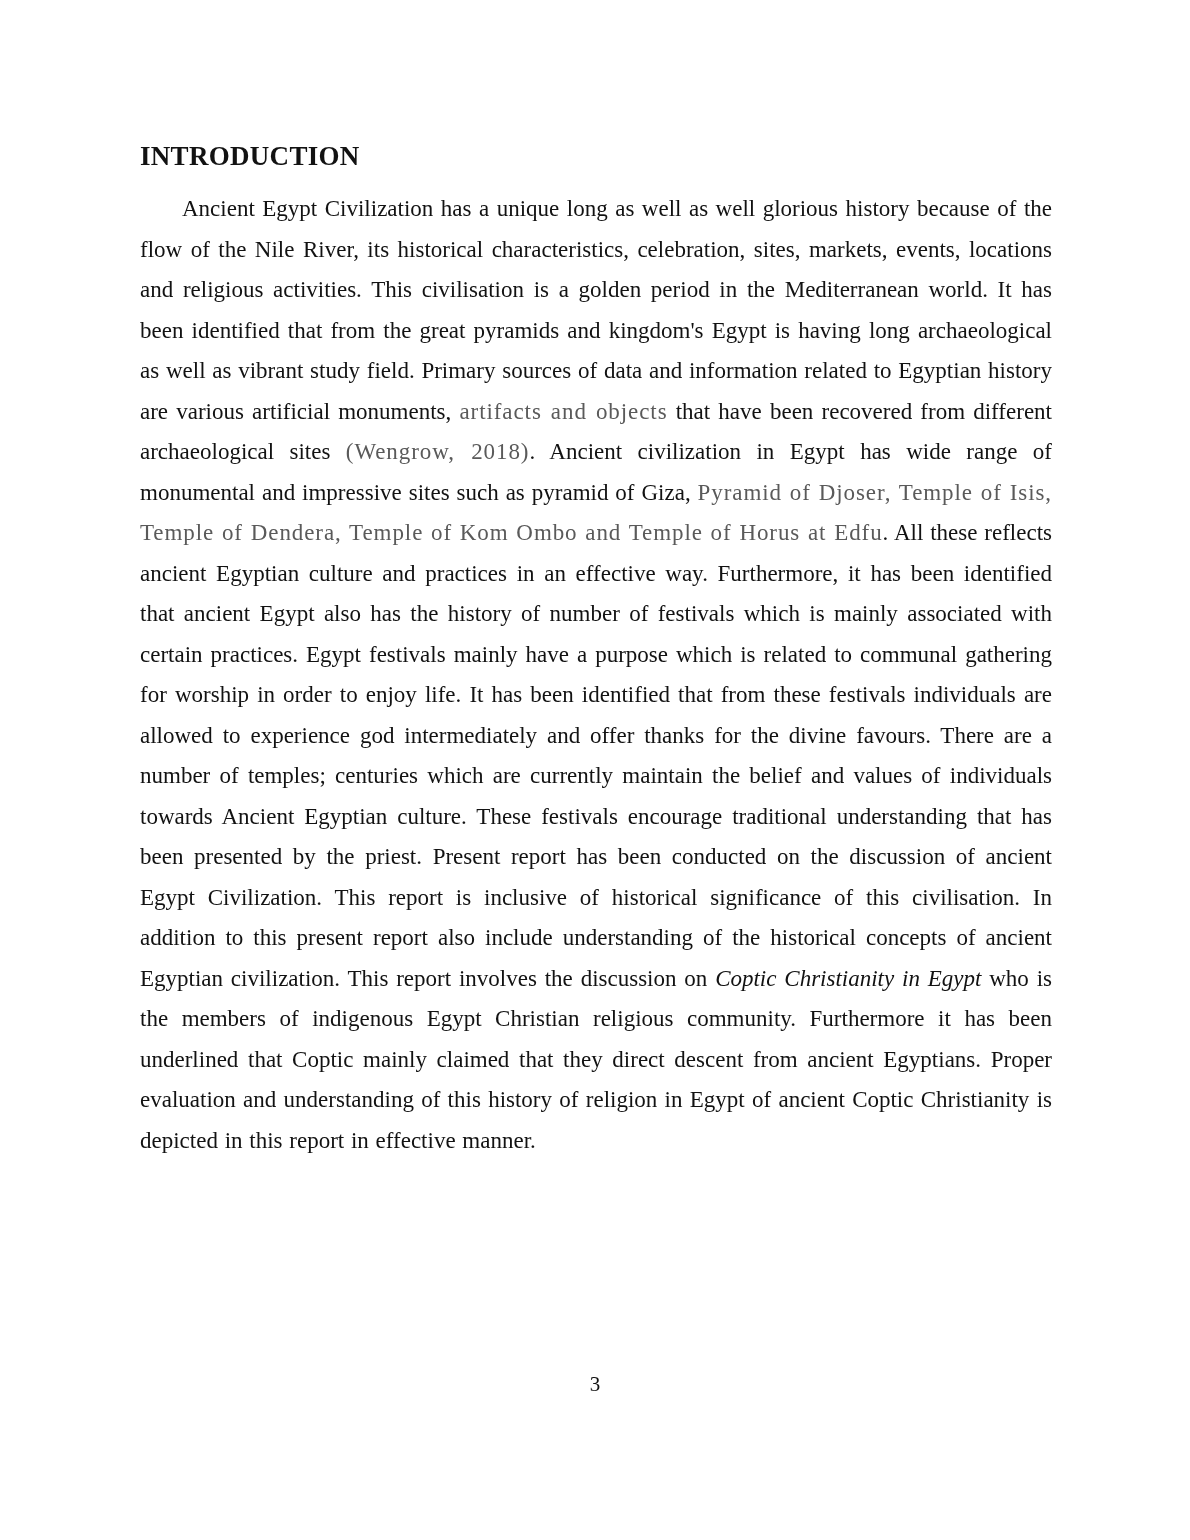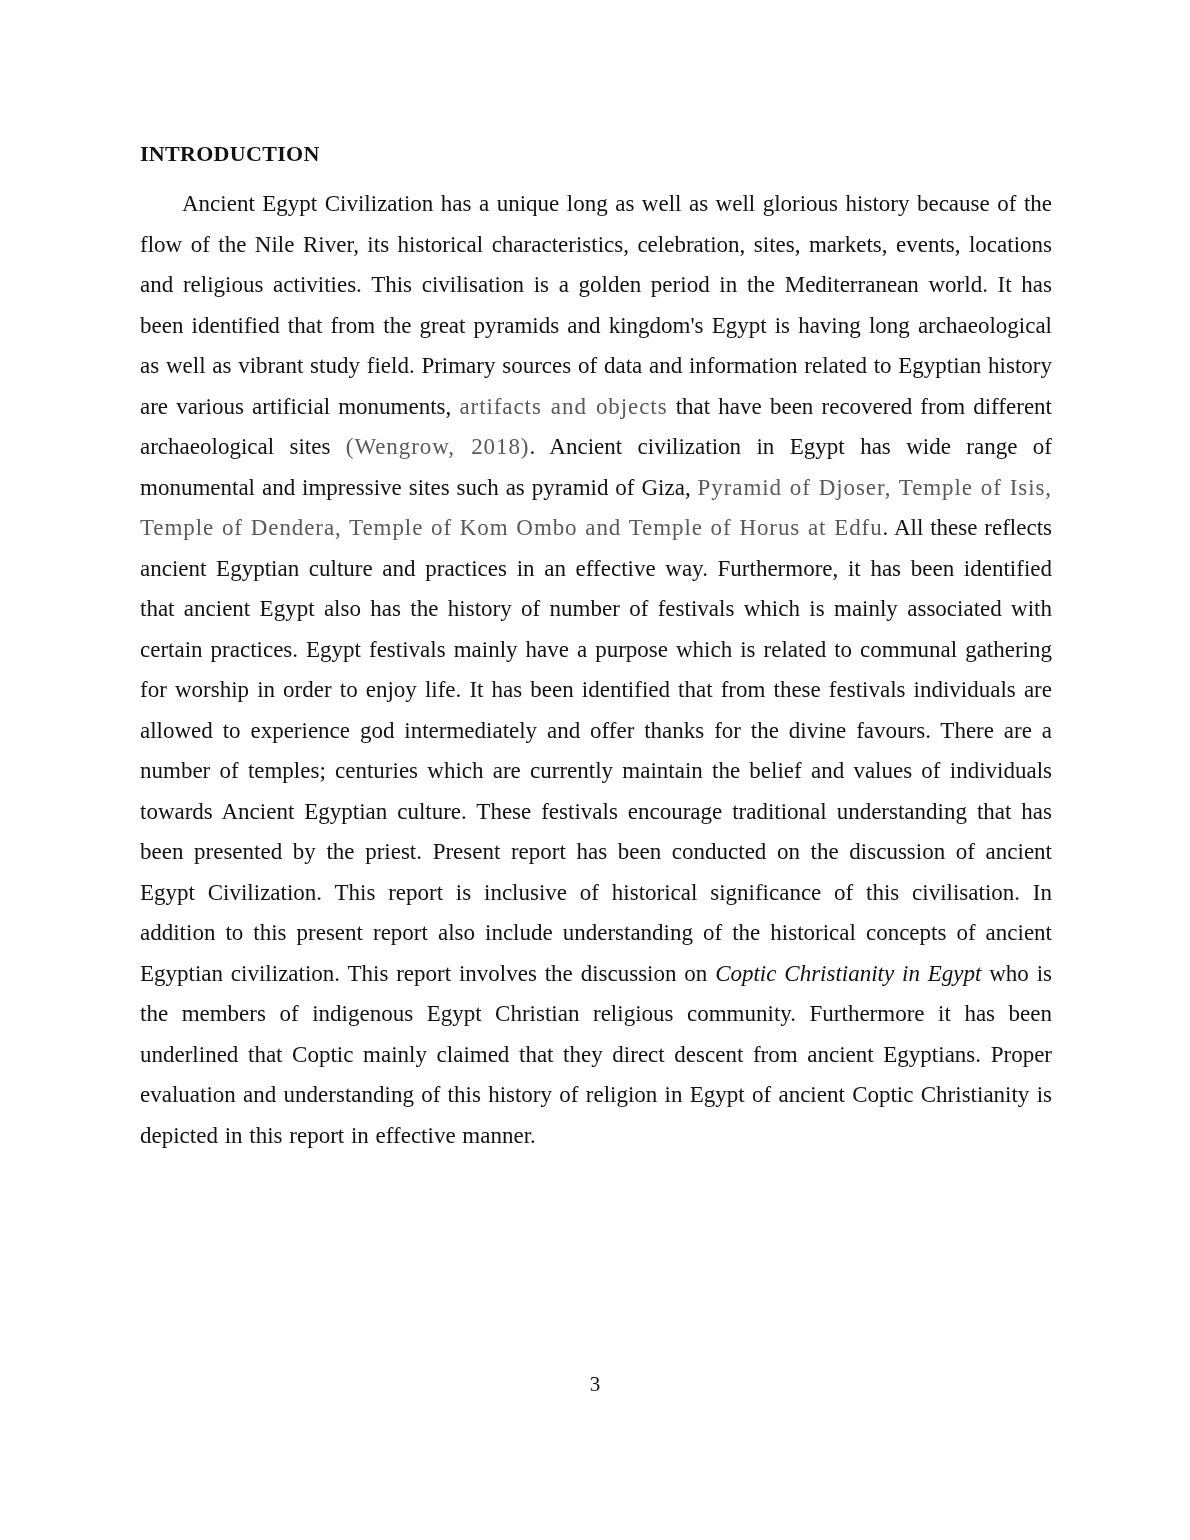--- a/index.html
+++ b/index.html
@@ -16,21 +16,21 @@
     color: #121212;
     overflow: hidden;
   }
   .content {
     position: absolute;
     left: 140px;
     top: 141px;
     width: 912px;
   }
   .heading {
-    font-size: 22px;
+    font-size: 27px;
     font-weight: 700;
     margin: 0;
     padding: 0;
     color: #121212;
     letter-spacing: 0.3px;
   }
   .body-paragraph {
     margin: 17px 0 0 0;
     font-size: 23px;
     line-height: 40.5px;

